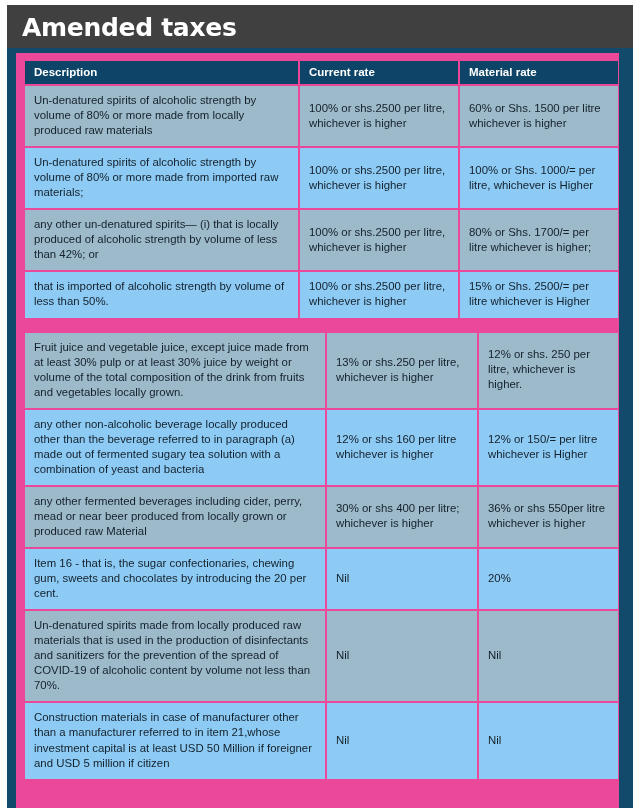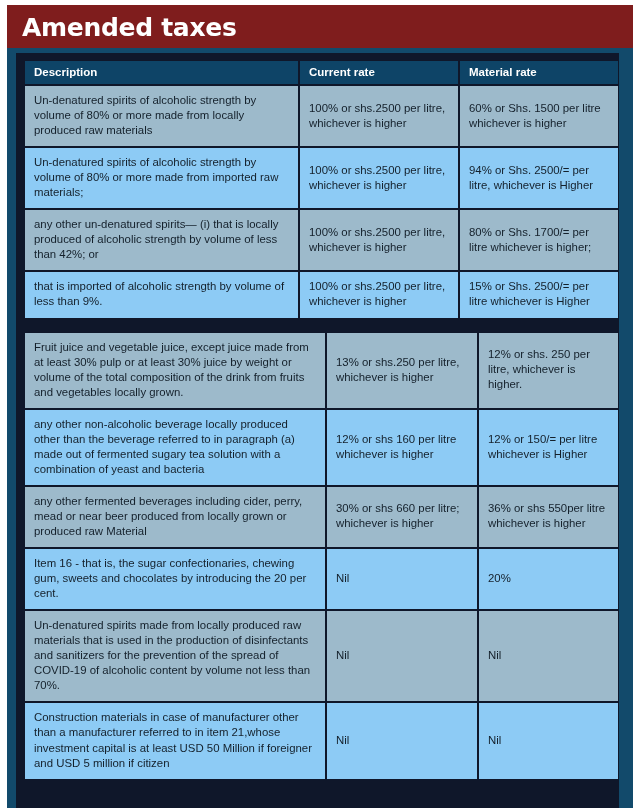--- a/index.html
+++ b/index.html
@@ -19,21 +19,21 @@
     overflow: hidden;
   }
 
   
   .banner {
     position: absolute;
     left: 7px;
     top: 5px;
     width: 626px;
     height: 44px;
-    background: #7f1d1d;
+    background: #404040;
     display: flex;
     align-items: center;
   }
   .banner-title {
     color: #ffffff;
     font-size: 25px;
     font-weight: bold;
     letter-spacing: -0.3px;
     padding-left: 15px;
     font-family: "DejaVu Sans", sans-serif;
@@ -49,21 +49,21 @@
     background: #124A6B;
   }
 
   
   .panel {
     position: absolute;
     left: 16px;
     top: 53px;
     width: 603px;
     height: 755px;
-    background: #0f172a;
+    background: #ec4899;
     padding: 6px 7px 0 7px;
   }
 
   
   table.tax-table {
     width: 100%;
     border-collapse: separate;
     border-spacing: 2px;
     table-layout: fixed;
   }
@@ -131,29 +131,29 @@
       </thead>
       <tbody>
         <tr class="row-gray">
           <td>Un-denatured spirits of alcoholic strength by volume of 80% or more made from locally produced raw materials</td>
           <td>100% or shs.2500 per litre, whichever is higher</td>
           <td>60% or Shs. 1500 per litre whichever is higher</td>
         </tr>
         <tr class="row-light">
           <td>Un-denatured spirits of alcoholic strength by volume of 80% or more made from imported raw materials;</td>
           <td>100% or shs.2500 per litre, whichever is higher</td>
-          <td>94% or Shs. 2500/= per litre, whichever is Higher</td>
+          <td>100% or Shs. 1000/= per litre, whichever is Higher</td>
         </tr>
         <tr class="row-gray">
           <td>any other un-denatured spirits— (i) that is locally produced of alcoholic strength by volume of less than 42%; or</td>
           <td>100% or shs.2500 per litre, whichever is higher</td>
           <td>80% or Shs. 1700/= per litre whichever is higher;</td>
         </tr>
         <tr class="row-light">
-          <td>that is imported of alcoholic strength by volume of less than 9%.</td>
+          <td>that is imported of alcoholic strength by volume of less than 50%.</td>
           <td>100% or shs.2500 per litre, whichever is higher</td>
           <td>15% or Shs. 2500/= per litre whichever is Higher</td>
         </tr>
       </tbody>
     </table>
 
     <div class="table-gap"></div>
 
     <table class="tax-table t2">
       <colgroup>
@@ -167,21 +167,21 @@
           <td>13% or shs.250 per litre, whichever is higher</td>
           <td>12% or shs. 250 per litre, whichever is higher.</td>
         </tr>
         <tr class="row-light">
           <td>any other non-alcoholic beverage locally produced other than the beverage referred to in paragraph (a) made out of fermented sugary tea solution with a combination of yeast and bacteria</td>
           <td>12% or shs 160 per litre whichever is higher</td>
           <td>12% or 150/= per litre whichever is Higher</td>
         </tr>
         <tr class="row-gray">
           <td>any other fermented beverages including cider, perry, mead or near beer produced from locally grown or produced raw Material</td>
-          <td>30% or shs 660 per litre; whichever is higher</td>
+          <td>30% or shs 400 per litre; whichever is higher</td>
           <td>36% or shs 550per litre whichever is higher</td>
         </tr>
         <tr class="row-light">
           <td>Item 16 - that is, the sugar confectionaries, chewing gum, sweets and chocolates by introducing the 20 per cent.</td>
           <td>Nil</td>
           <td>20%</td>
         </tr>
         <tr class="row-gray">
           <td>Un-denatured spirits made from locally produced raw materials that is used in the production of disinfectants and sanitizers for the prevention of the spread of COVID-19 of alcoholic content by volume not less than 70%.</td>
           <td>Nil</td>

